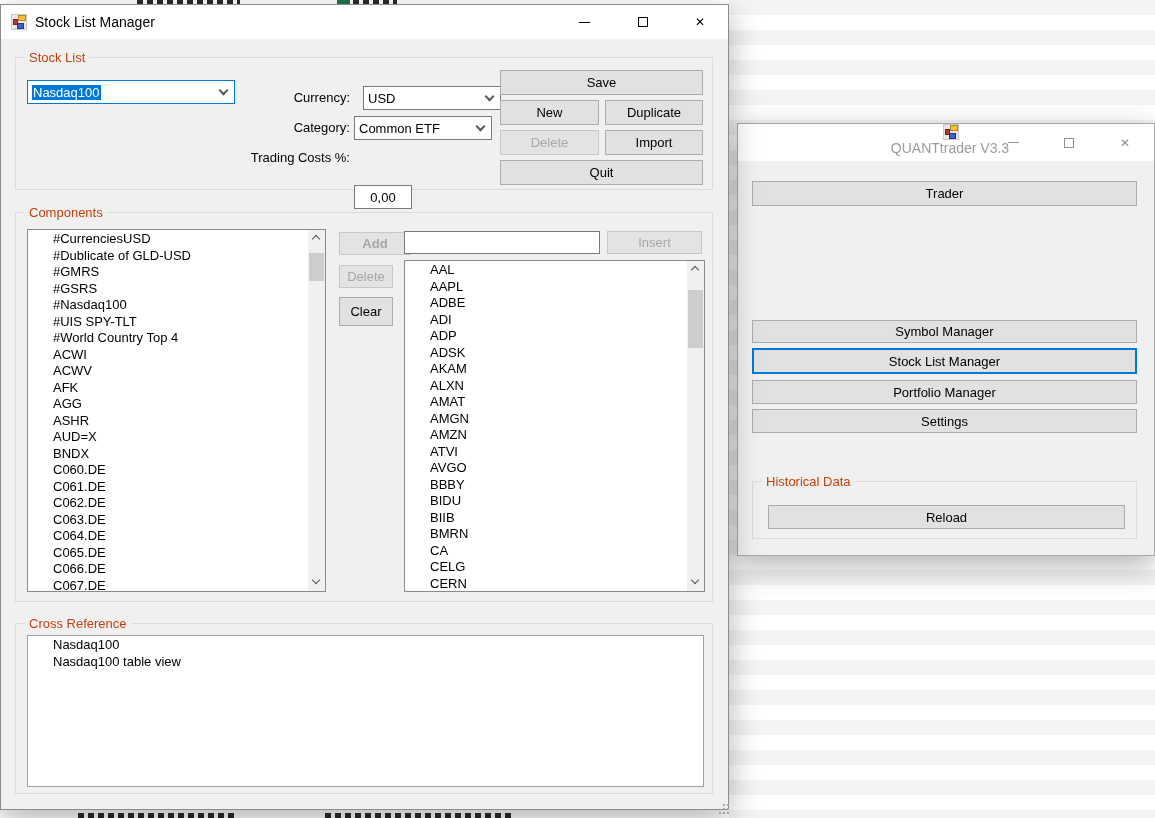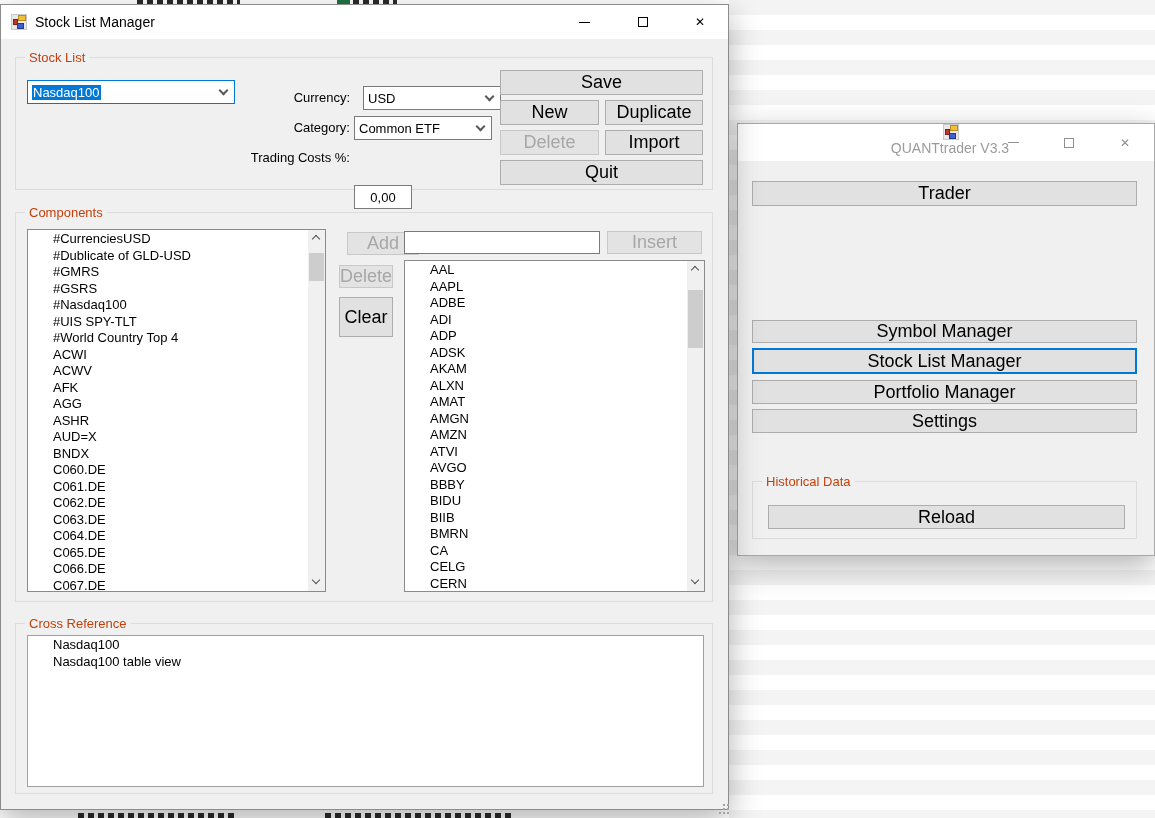--- a/index.html
+++ b/index.html
@@ -31,21 +31,21 @@
   .winctl.gray { color:#8f8f8f; }
   .winctl .maxbox { width:10px; height:10px; border:1px solid currentColor; display:block; }
   .winctl .minline { width:11px; height:1px; background:currentColor; display:block; }
 
   
   .groupbox { position:absolute; border:1px solid #dcdcdc; }
   .grouplabel { position:absolute; top:-8px; left:9px; background:#f0f0f0; padding:0 4px;
                 font-size:13px; color:#c2410c; line-height:15px; white-space:nowrap; }
 
   
-  .btn { position:absolute; background:#e1e1e1; border:1px solid #adadad; font-size:18px;
+  .btn { position:absolute; background:#e1e1e1; border:1px solid #adadad; font-size:13px;
          color:#000; display:flex; align-items:center; justify-content:center; cursor:default;
          white-space:nowrap; }
   .btn.disabled { background:#e3e3e3; border-color:#c8c8c8; color:#a7a7a7; }
   .btn.focused { border:2px solid #0078d7; }
 
   .combo { position:absolute; background:#fff; border:1px solid #7a7a7a; font-size:13px;
            display:flex; align-items:center; padding-left:4px; }
   .combo.focused { border-color:#0078d7; }
   .combo .sel { background:#0078d7; color:#fff; padding:0 1px; }
   .chev { position:absolute; right:7px; top:50%; width:7px; height:7px; margin-top:-5px;
@@ -196,23 +196,23 @@
         <div class="scroll-arrow up">
             <span class="c"></span>
           </div>
         <div class="scroll-thumb" style="top:23px; height:28px;"></div>
         <div class="scroll-arrow down">
             <span class="c"></span>
           </div>
       </div>
     </div>
 
-    <div class="btn disabled" style="left:331px; top:19px; width:72px; height:23px;">Add</div>
+    <div class="btn disabled" style="left:323px; top:19px; width:72px; height:23px;font-weight:bold;">Add</div>
     <div class="btn disabled" style="left:323px; top:52px; width:54px; height:23px;">Delete</div>
-    <div class="btn" style="left:323px; top:84px; width:54px; height:40px;">Clear</div>
+    <div class="btn" style="left:323px; top:84px; width:54px; height:29px;">Clear</div>
 
     <input class="textbox" style="left: 388px; top: 18px; width: 196px; height: 23px;" value="">
     <div class="btn disabled" style="left:591px; top:18px; width:95px; height:23px;">Insert</div>
 
     <div class="listbox" style="left:388px; top:47px; width:301px; height:332px;">
       <div class="list-inner">
           <div class="list-item">AAL</div>
           <div class="list-item">AAPL</div>
           <div class="list-item">ADBE</div>
           <div class="list-item">ADI</div>

